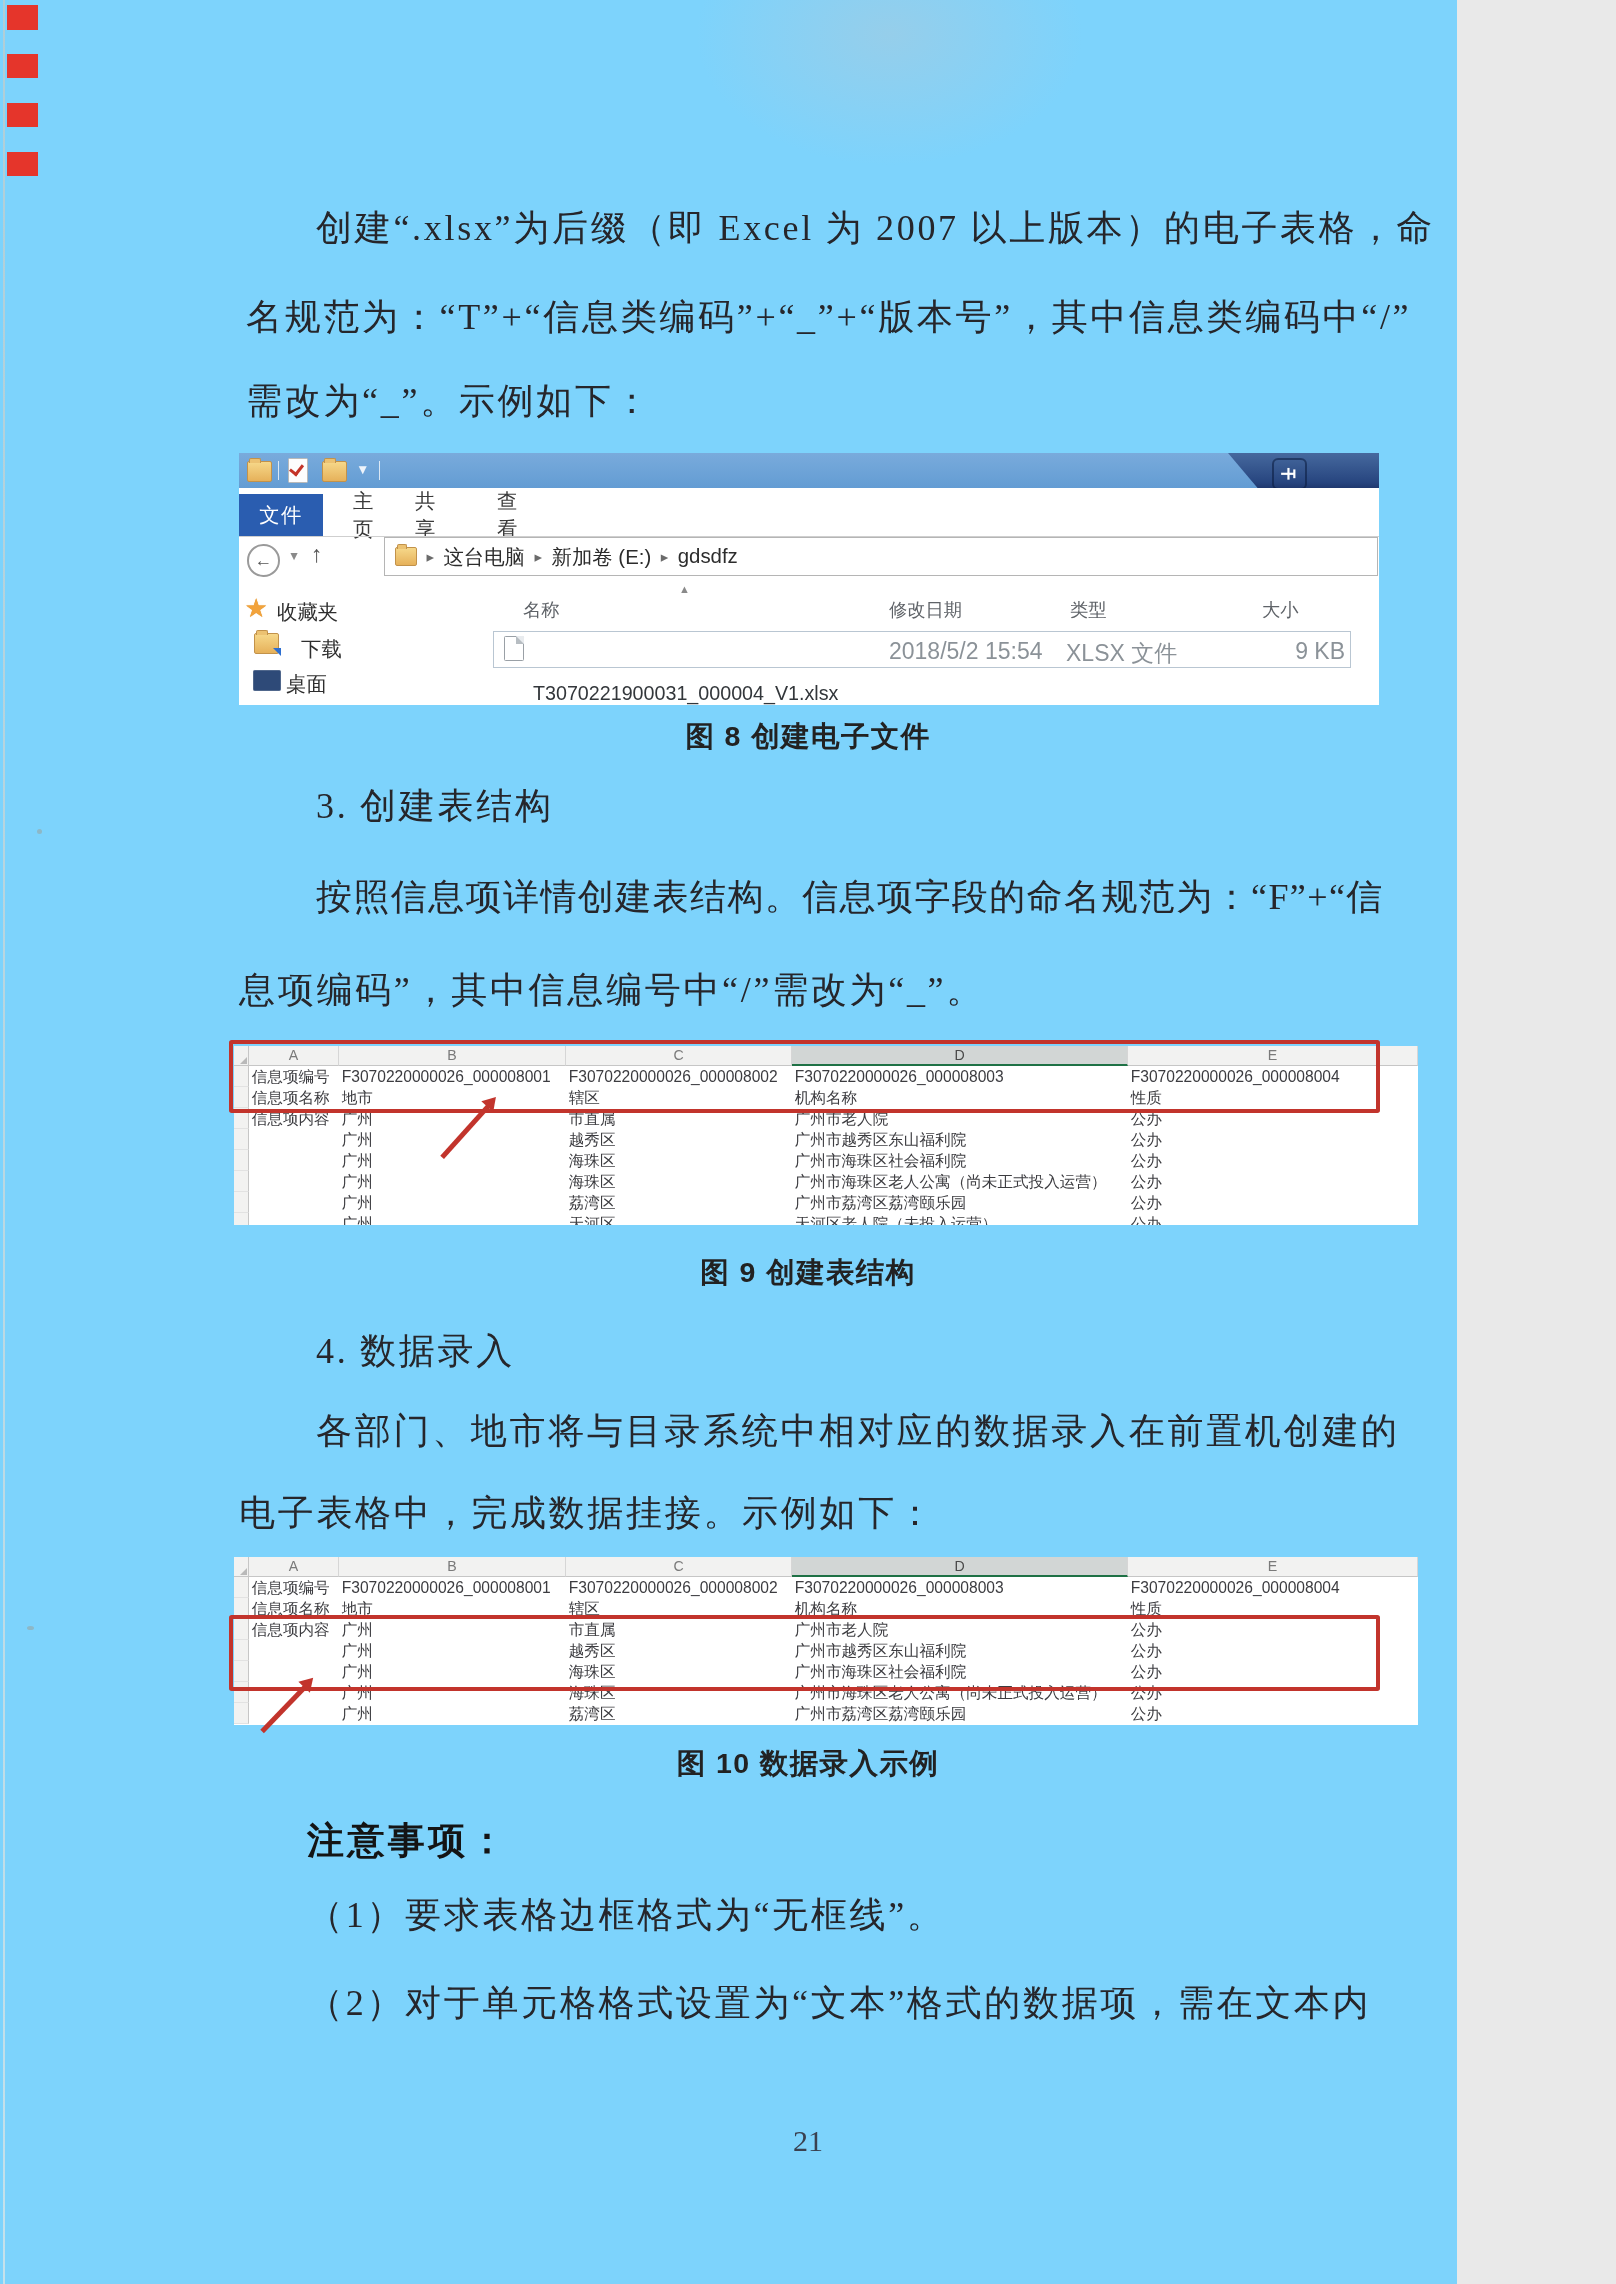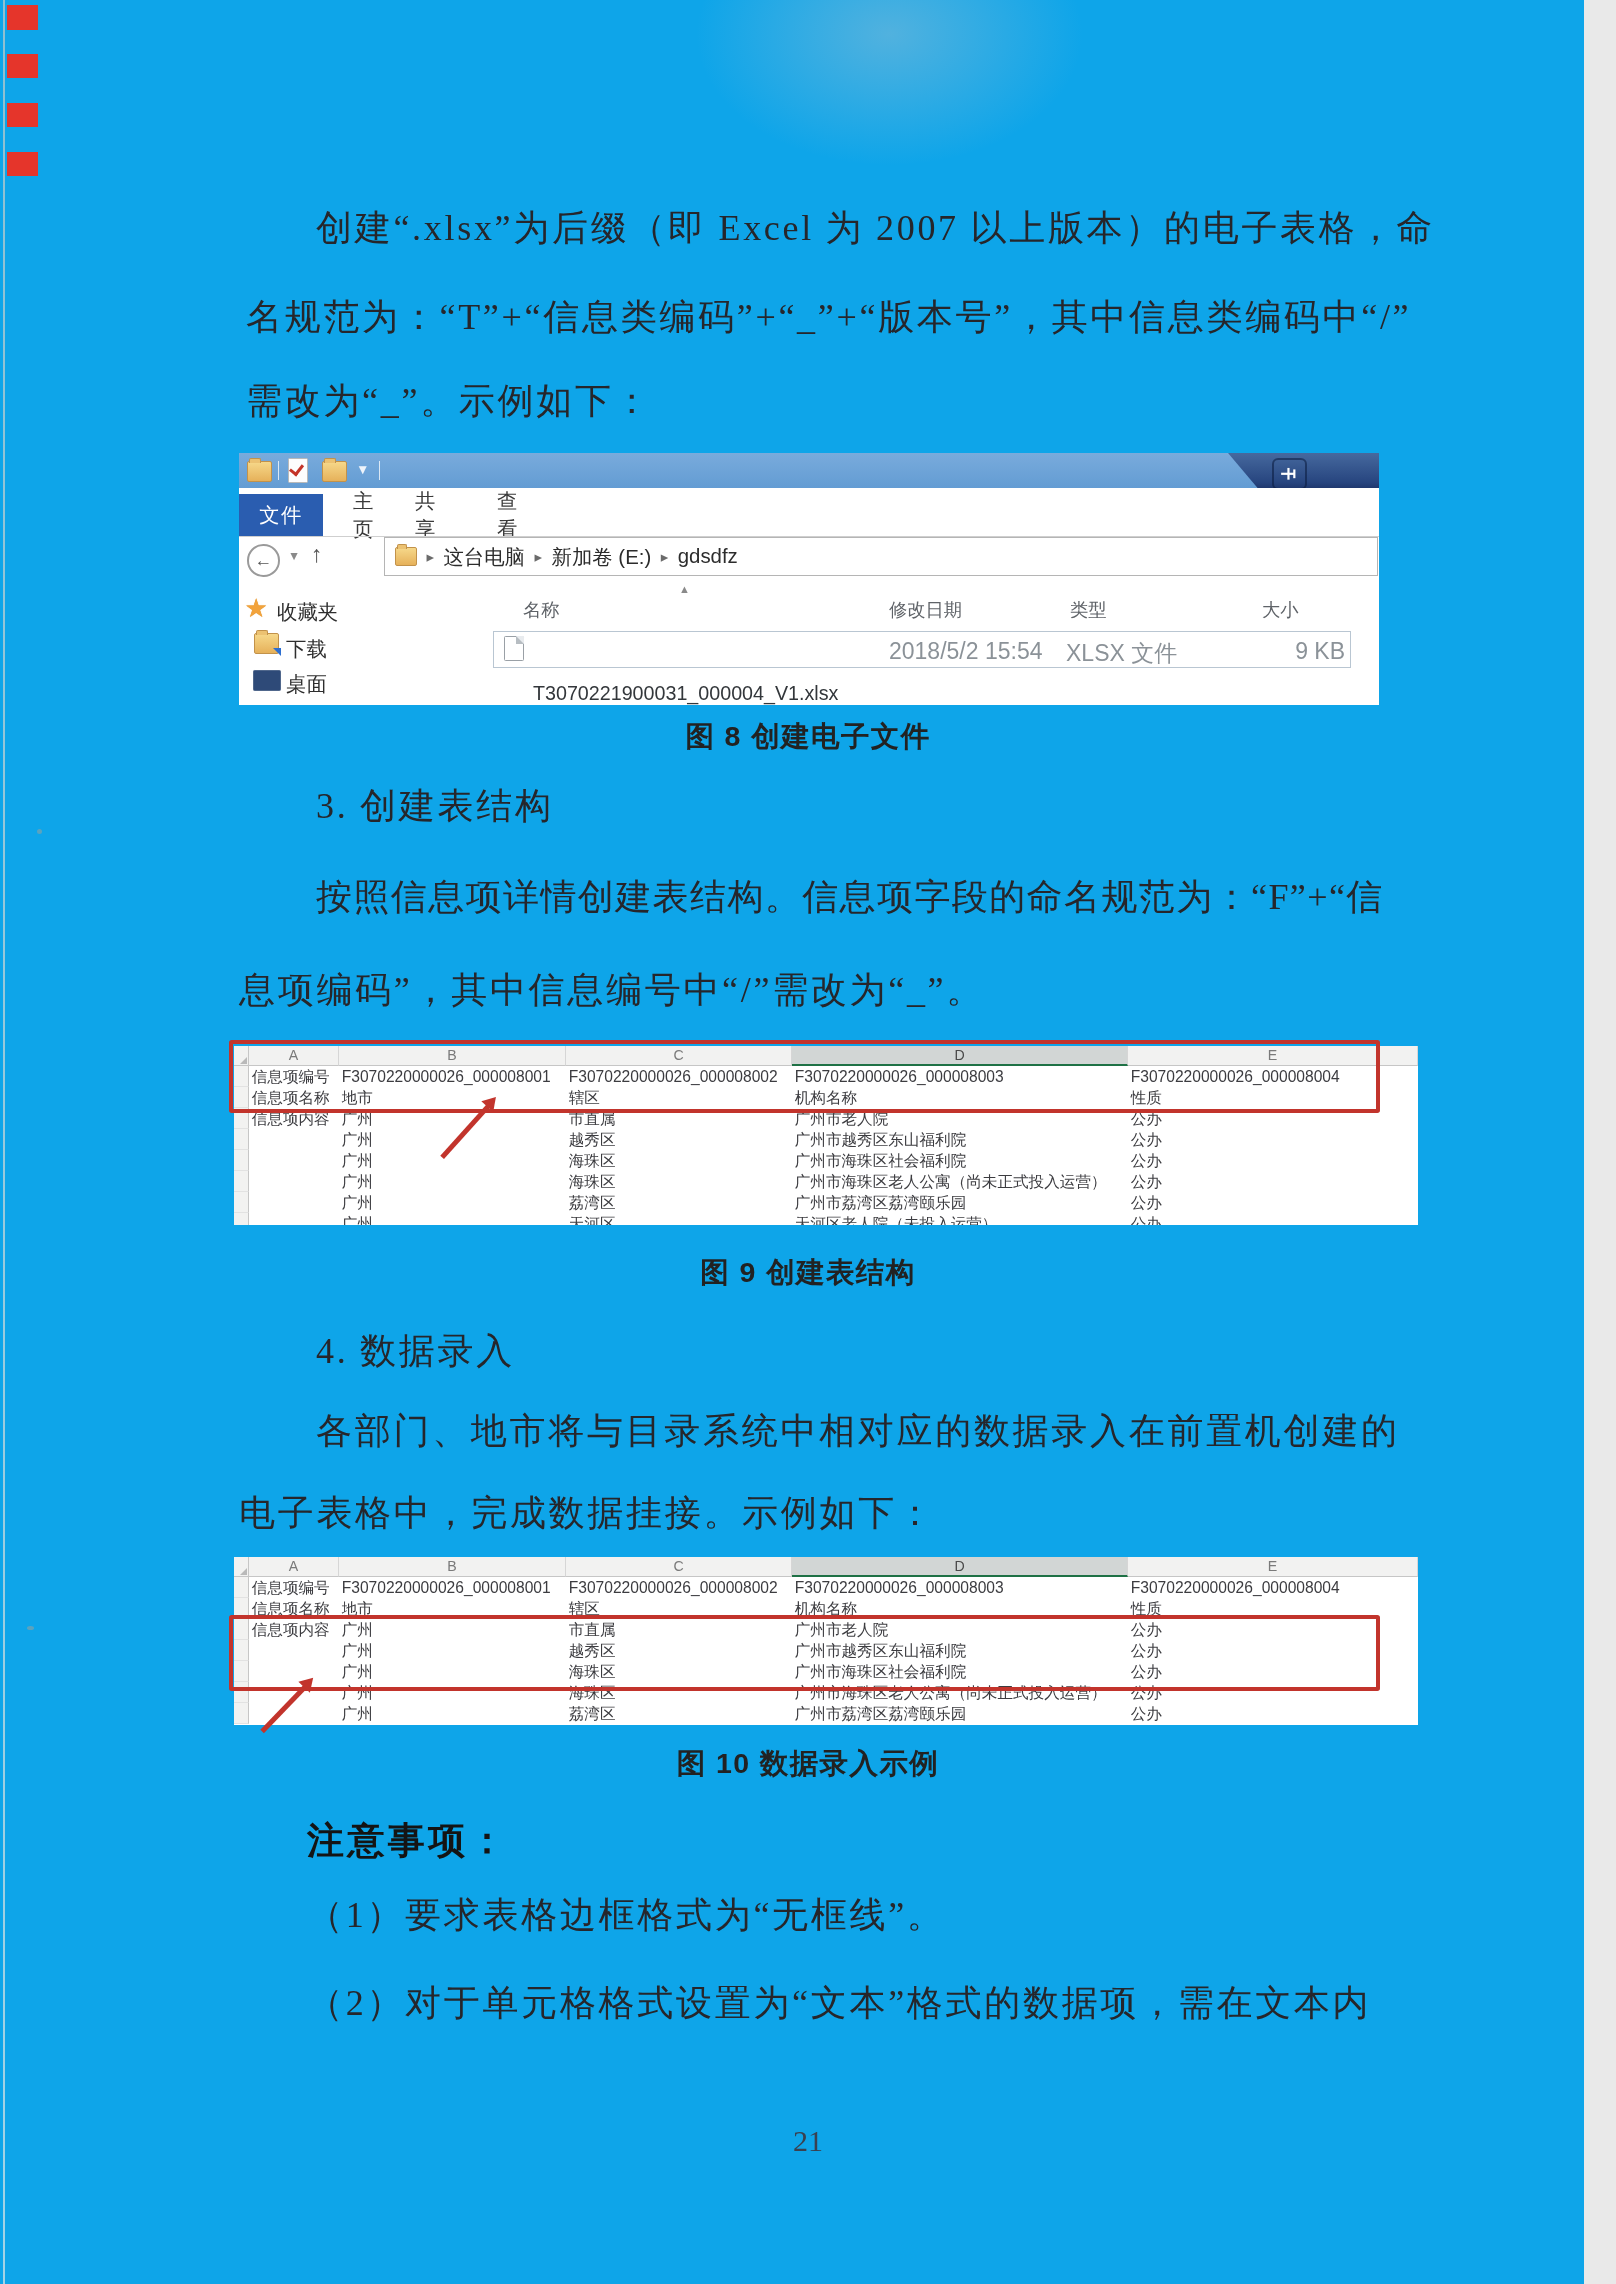--- a/index.html
+++ b/index.html
@@ -1,16 +1,16 @@
 <!DOCTYPE html>
 <html style="font-size:11px"><head>
 <meta charset="utf-8">
 <style>
   html,body{margin:0;padding:0;background:#e9e9e9;}
-  #page{position:relative;width:1584px;height:2284px;background:#0ea5e9;overflow:hidden;
+  #page{position:relative;width:1457px;height:2284px;background:#7dd3fc;overflow:hidden;
         font-family:"Liberation Serif","DejaVu Serif",serif;}
   .abs{position:absolute;}
   
   .edge-line{left:3.4px;top:0;width:2px;height:2284px;background:linear-gradient(#c6cbc6,#e4e7e4);opacity:.7;}
   .smudge{left:679px;top:-27px;width:421px;height:204px;
           background:radial-gradient(ellipse at 50% 30%,rgba(190,198,206,.38),rgba(190,198,206,0) 65%);}
   .red-mark{left:6.8px;width:31px;height:24.4px;background:#e5352b;}
   .speck{background:#9aa29a;opacity:.55;border-radius:50%;}
   
   .bodyline{font-size:36px;letter-spacing:2.7px;color:#26262b;white-space:nowrap;line-height:41px;}
@@ -146,21 +146,21 @@
       <span class="crumb">这台电脑</span>
       <span class="crumb-sep">▸</span>
       <span class="crumb">新加卷 (E:)</span>
       <span class="crumb-sep">▸</span>
       <span class="crumb">gdsdfz</span>
     </div>
 
     <div class="abs star" style="left:5.4px;top:142px;">★</div>
     <div class="abs sideitem" style="left:38px;top:145px;">收藏夹</div>
     <div class="abs folder dlfold" style="left:15px;top:180px;width:23px;height:19px;"></div>
-    <div class="abs sideitem" style="left:47px;top:182px;">下载</div>
+    <div class="abs sideitem" style="left:62px;top:182px;">下载</div>
     <div class="abs monitor" style="left:13.6px;top:217px;width:26px;height:19px;"></div>
     <div class="abs sideitem" style="left:47px;top:217px;">桌面</div>
 
     <div class="abs sortind" style="left:440px;top:130px;">▲</div>
     <div class="abs colhdr" style="left:284px;top:144px;">名称</div>
     <div class="abs colhdr" style="left:650px;top:144px;">修改日期</div>
     <div class="abs colhdr" style="left:831px;top:144px;">类型</div>
     <div class="abs colhdr" style="left:1023px;top:144px;">大小</div>
 
     <div class="abs filebox"></div>

